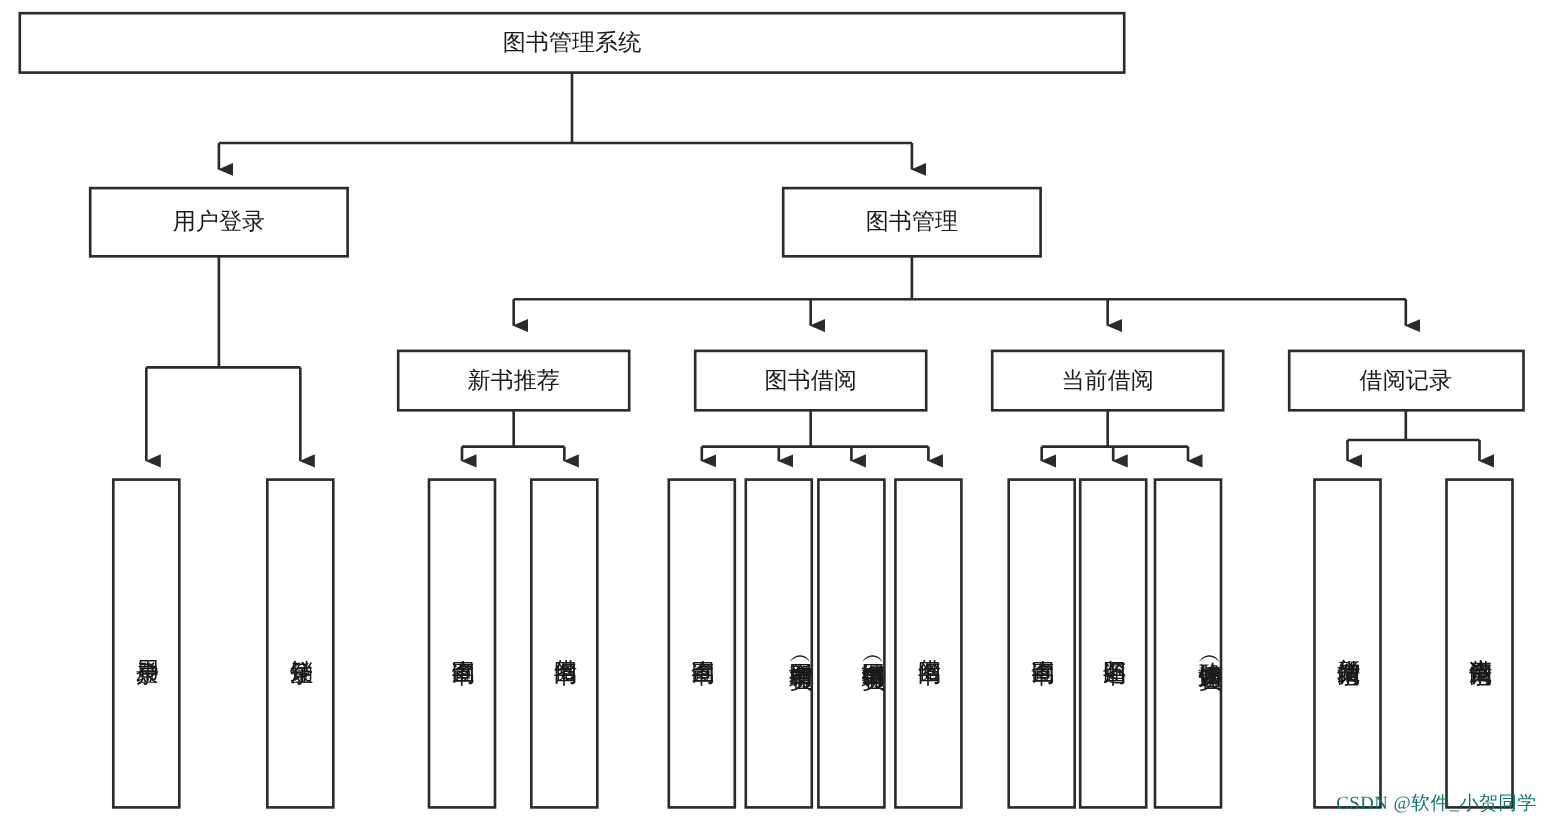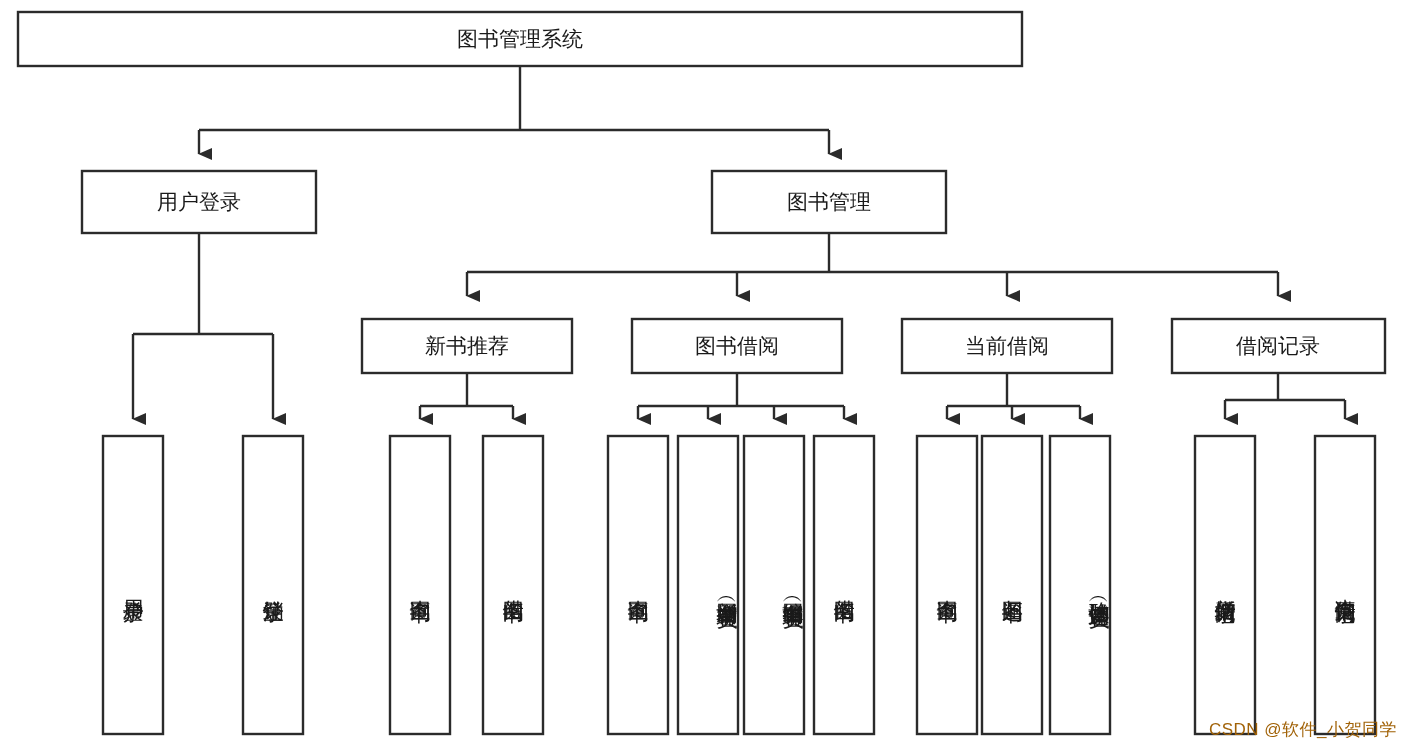--- a/index.html
+++ b/index.html
@@ -60,23 +60,23 @@
     display: flex;
     align-items: center;
     justify-content: center;
     white-space: nowrap;
     pointer-events: none;
   }
   .watermark {
     position: absolute;
     right: 8px;
     bottom: 6px;
-    font-family: Liberation Sans, sans-serif;
+    font-family: Liberation Serif, serif;
     font-size: 17px;
-    color: #a16207;
+    color: #0f766e;
     white-space: nowrap;
     letter-spacing: 0.5px;
   }
 </style>
 </head>
 <body>
 
 <div id="diagram-root">
 
   <svg class="diagram-canvas" viewBox="0 0 1405 747">

